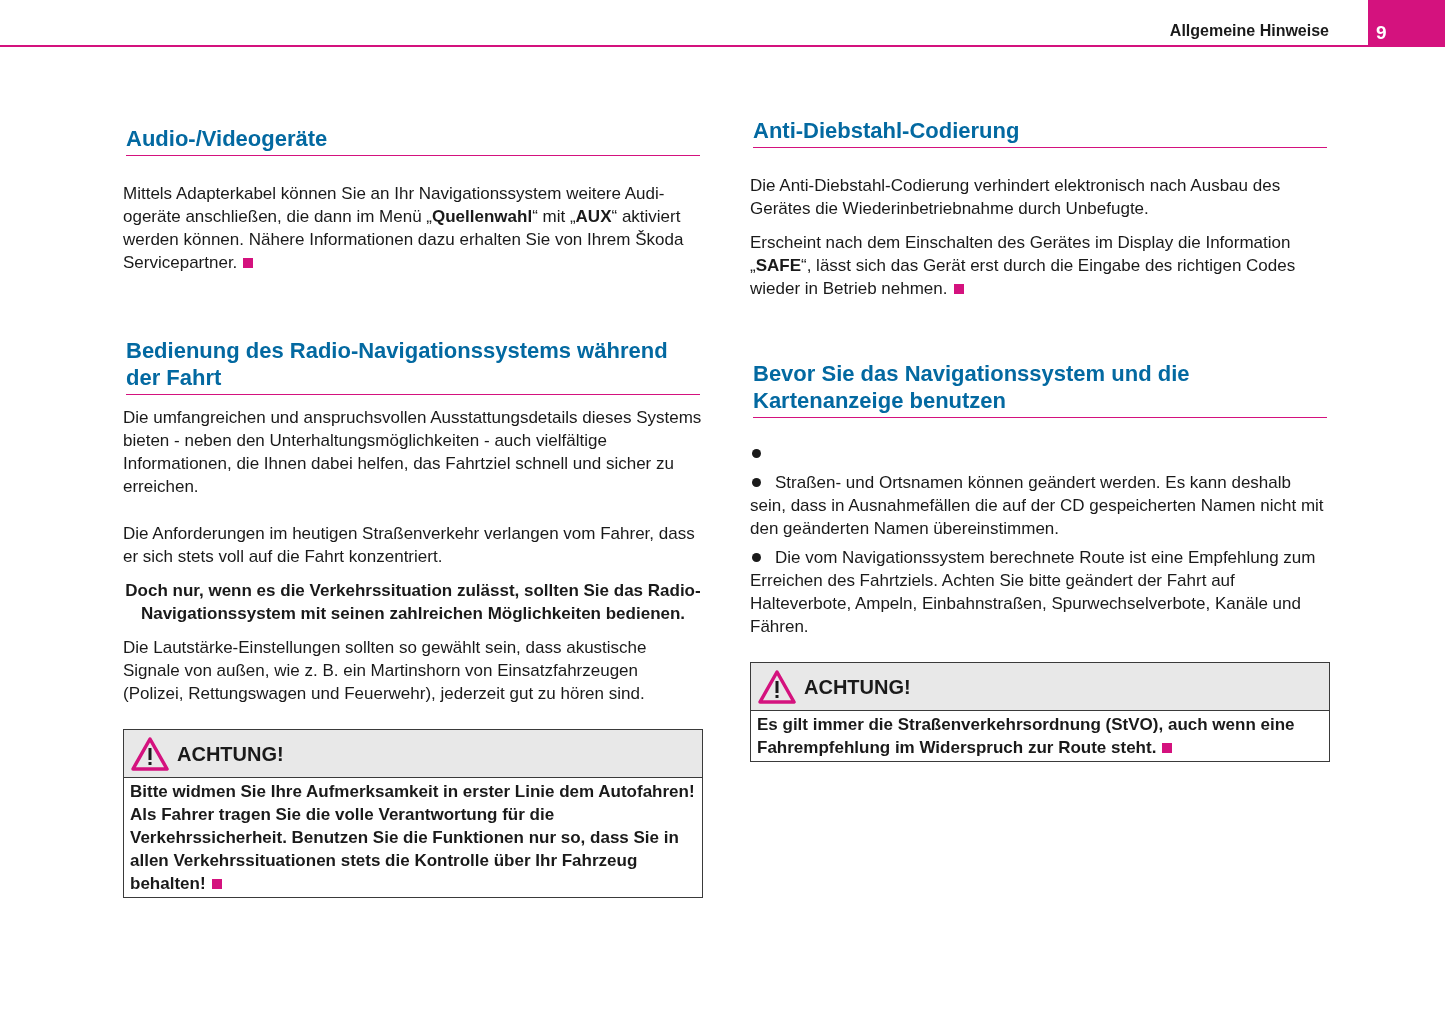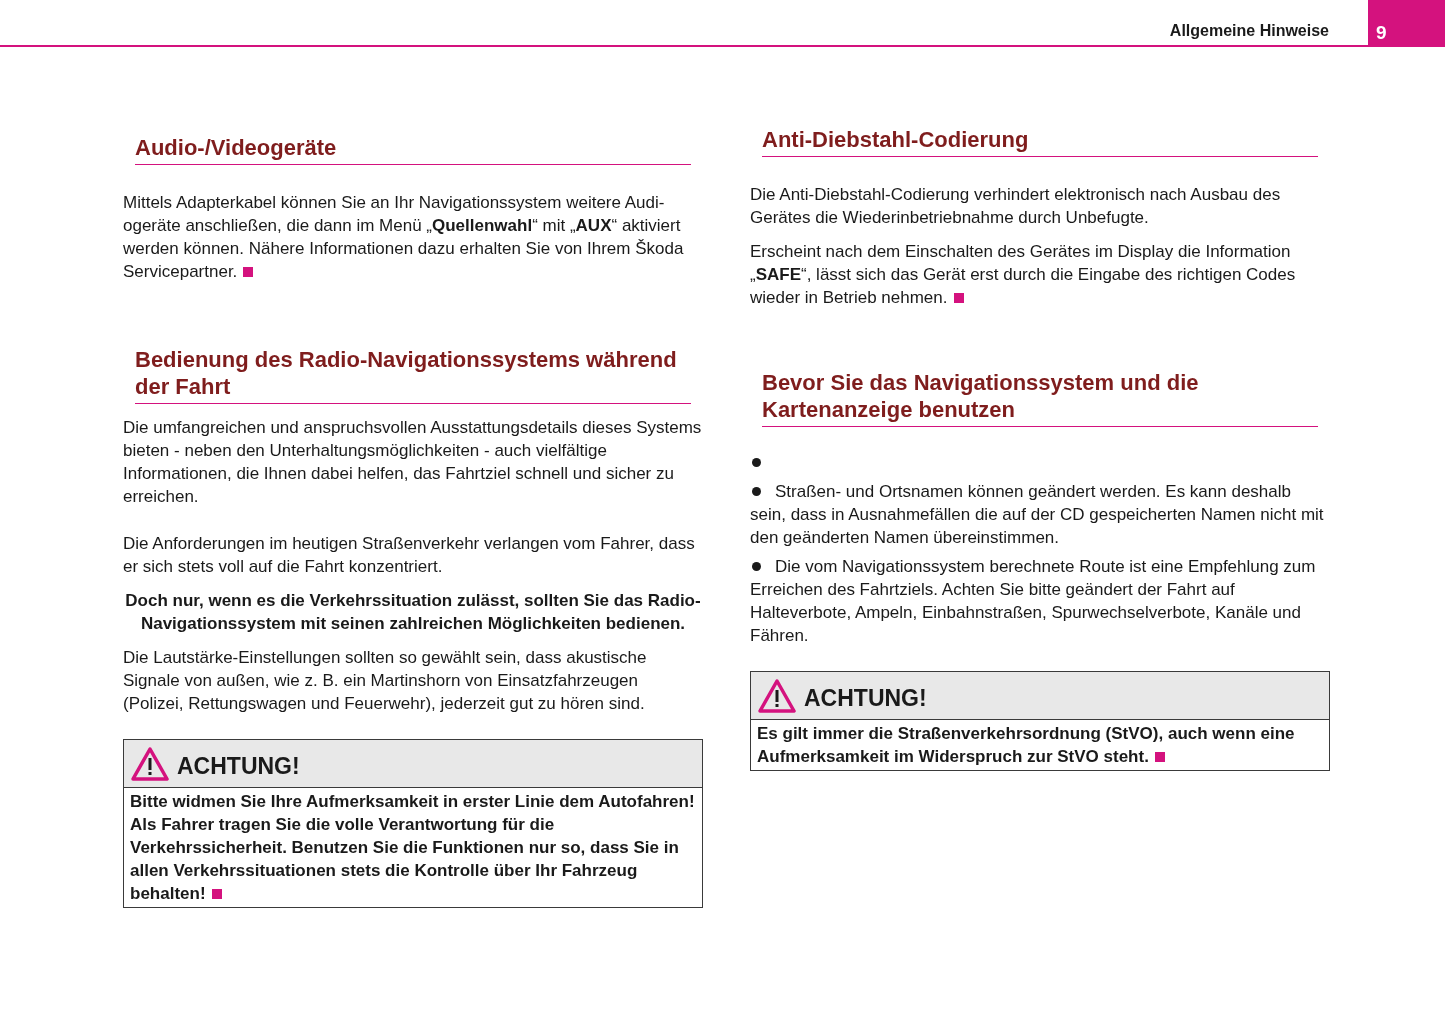--- a/index.html
+++ b/index.html
@@ -10,34 +10,34 @@
     .header-line { position: absolute; left: 0; top: 45px; width: 1368px; height: 2px; background: #d4127e; }
     .header-title { position: absolute; right: 116px; top: 22px; font-size: 16px; font-weight: bold; color: #1a1a1a; }
     .page-box { position: absolute; left: 1368px; top: 0; width: 77px; height: 47px; background: #d4127e; }
     .page-num { position: absolute; left: 8px; top: 22px; font-size: 19px; font-weight: bold; color: #fff; }
 
     .col { position: absolute; width: 580px; }
     .col-left { left: 123px; top: 122px; }
     .col-right { left: 750px; top: 114px; }
 
     .section-title {
-      color: #7f1d1d; font-size: 22px; font-weight: bold; line-height: 27px;
-      padding-bottom: 3px; border-bottom: 1.5px solid #d4127e; margin: 12px;
+      color: #0369a1; font-size: 22px; font-weight: bold; line-height: 27px;
+      padding-bottom: 3px; border-bottom: 1.5px solid #d4127e; margin: 3px;
     }
     .para { font-size: 17px; line-height: 23px; margin: 0; }
     .bold { font-weight: bold; }
     .end-mark { display: inline-block; width: 10px; height: 10px; background: #d4127e; margin-left: 6px; vertical-align: 0px; }
 
     .bullet { font-size: 17px; line-height: 23px; margin: 0; }
     .bullet-dot { display: inline-block; width: 9px; height: 9px; border-radius: 50%; background: #1a1a1a; margin: 0 14px 2px 2px; vertical-align: middle; }
 
     .warn { border: 1.5px solid #3a3a3a; }
     .warn-head { background: #e8e8e8; border-bottom: 1.5px solid #3a3a3a; height: 47px; position: relative; }
     .warn-icon { position: absolute; left: 6px; top: 6px; }
-    .warn-title { position: absolute; left: 53px; top: 13px; font-size: 23px; font-weight: bold; }
+    .warn-title { position: absolute; left: 53px; top: 13px; font-size: 20px; font-weight: bold; }
     .warn-body { padding: 2px 6px 2px 6px; font-size: 17px; line-height: 23px; font-weight: bold; }
   </style>
 </head>
 <body>
 
 <div class="header-line"></div>
 <div class="header-title">Allgemeine Hinweise</div>
 <div class="page-box">
   <span class="page-num">9</span>
 </div>
@@ -77,15 +77,15 @@
 
   <div class="warn" style="margin-top:24px;">
     <div class="warn-head">
       <svg class="warn-icon" width="40" height="36" viewBox="0 0 40 36">
         <path d="M20 3 L37 33 L3 33 Z" fill="none" stroke="#d4127e" stroke-width="3.5" stroke-linejoin="round"></path>
         <rect x="18.5" y="12" width="3" height="12" fill="#1a1a1a"></rect>
         <rect x="18.5" y="26" width="3" height="3" fill="#1a1a1a"></rect>
       </svg>
       <span class="warn-title">ACHTUNG!</span>
     </div>
-    <div class="warn-body"><span>Es gilt immer die Straßenverkehrsordnung (StVO), auch wenn eine Aufmerksamkeit im Widerspruch zur StVO steht.</span><span class="end-mark"></span></div>
+    <div class="warn-body"><span>Es gilt immer die Straßenverkehrsordnung (StVO), auch wenn eine Fahrempfehlung im Widerspruch zur Route steht.</span><span class="end-mark"></span></div>
   </div>
 </div>
 
 </body></html>

